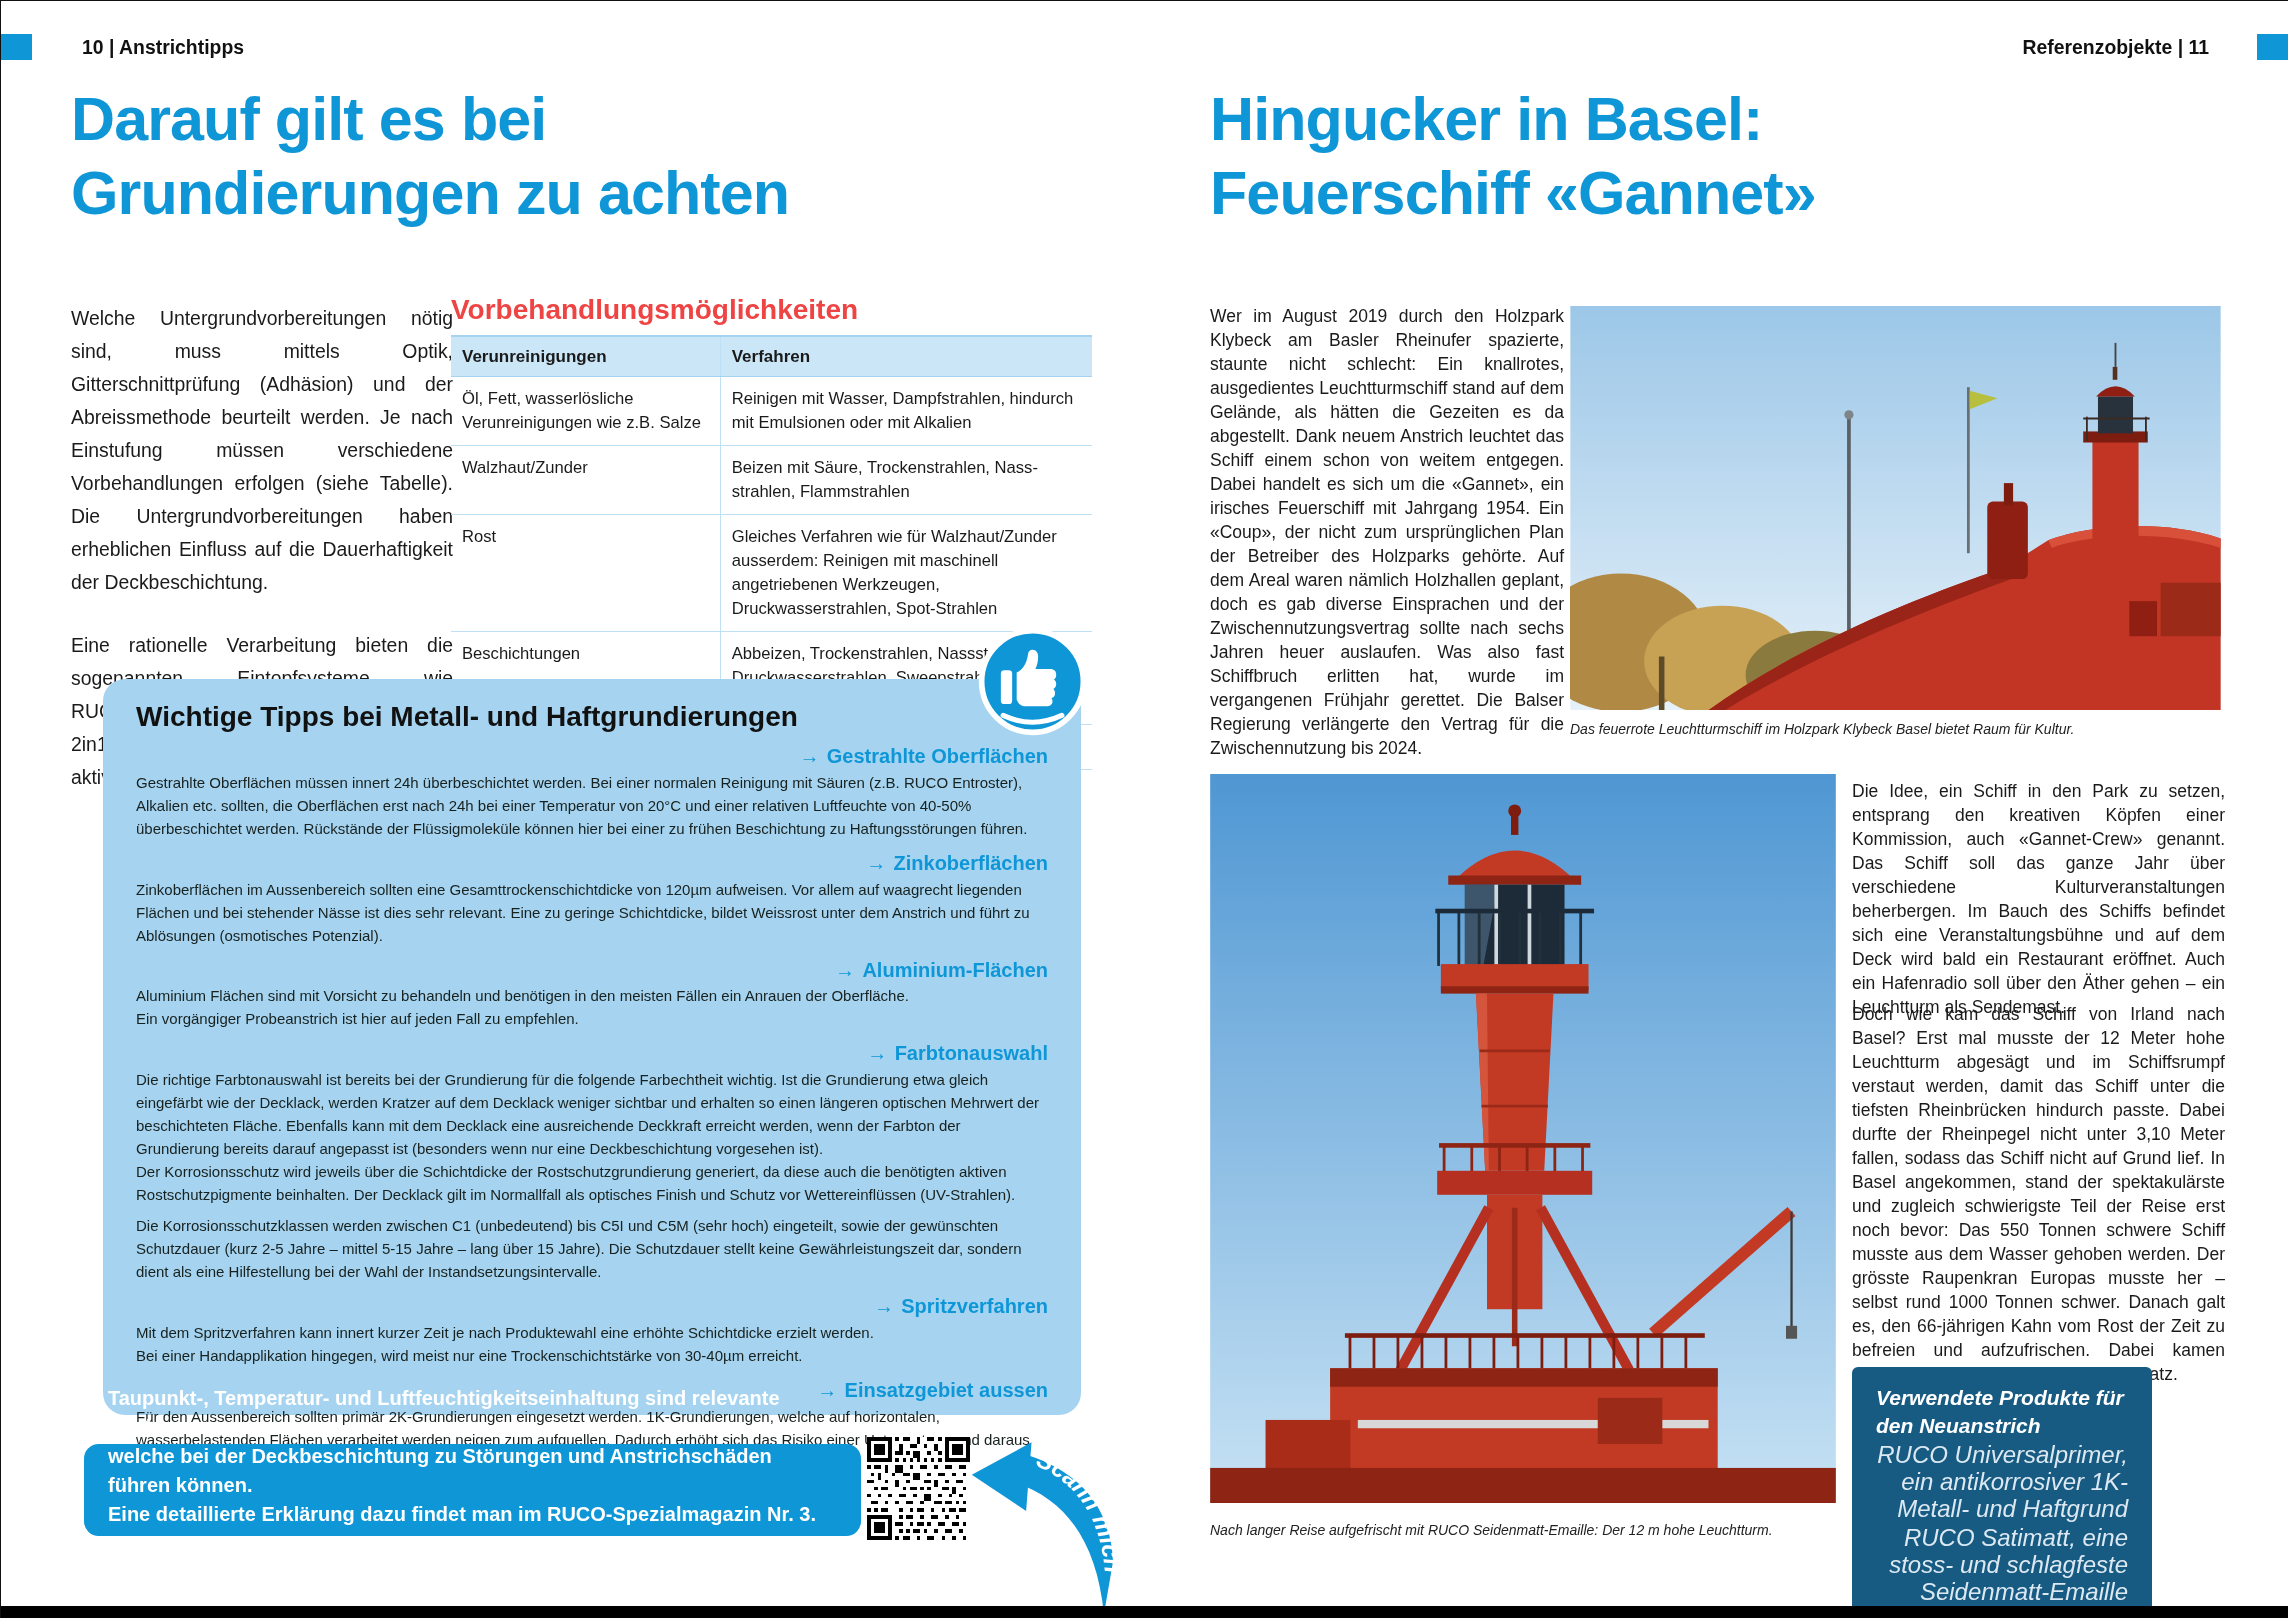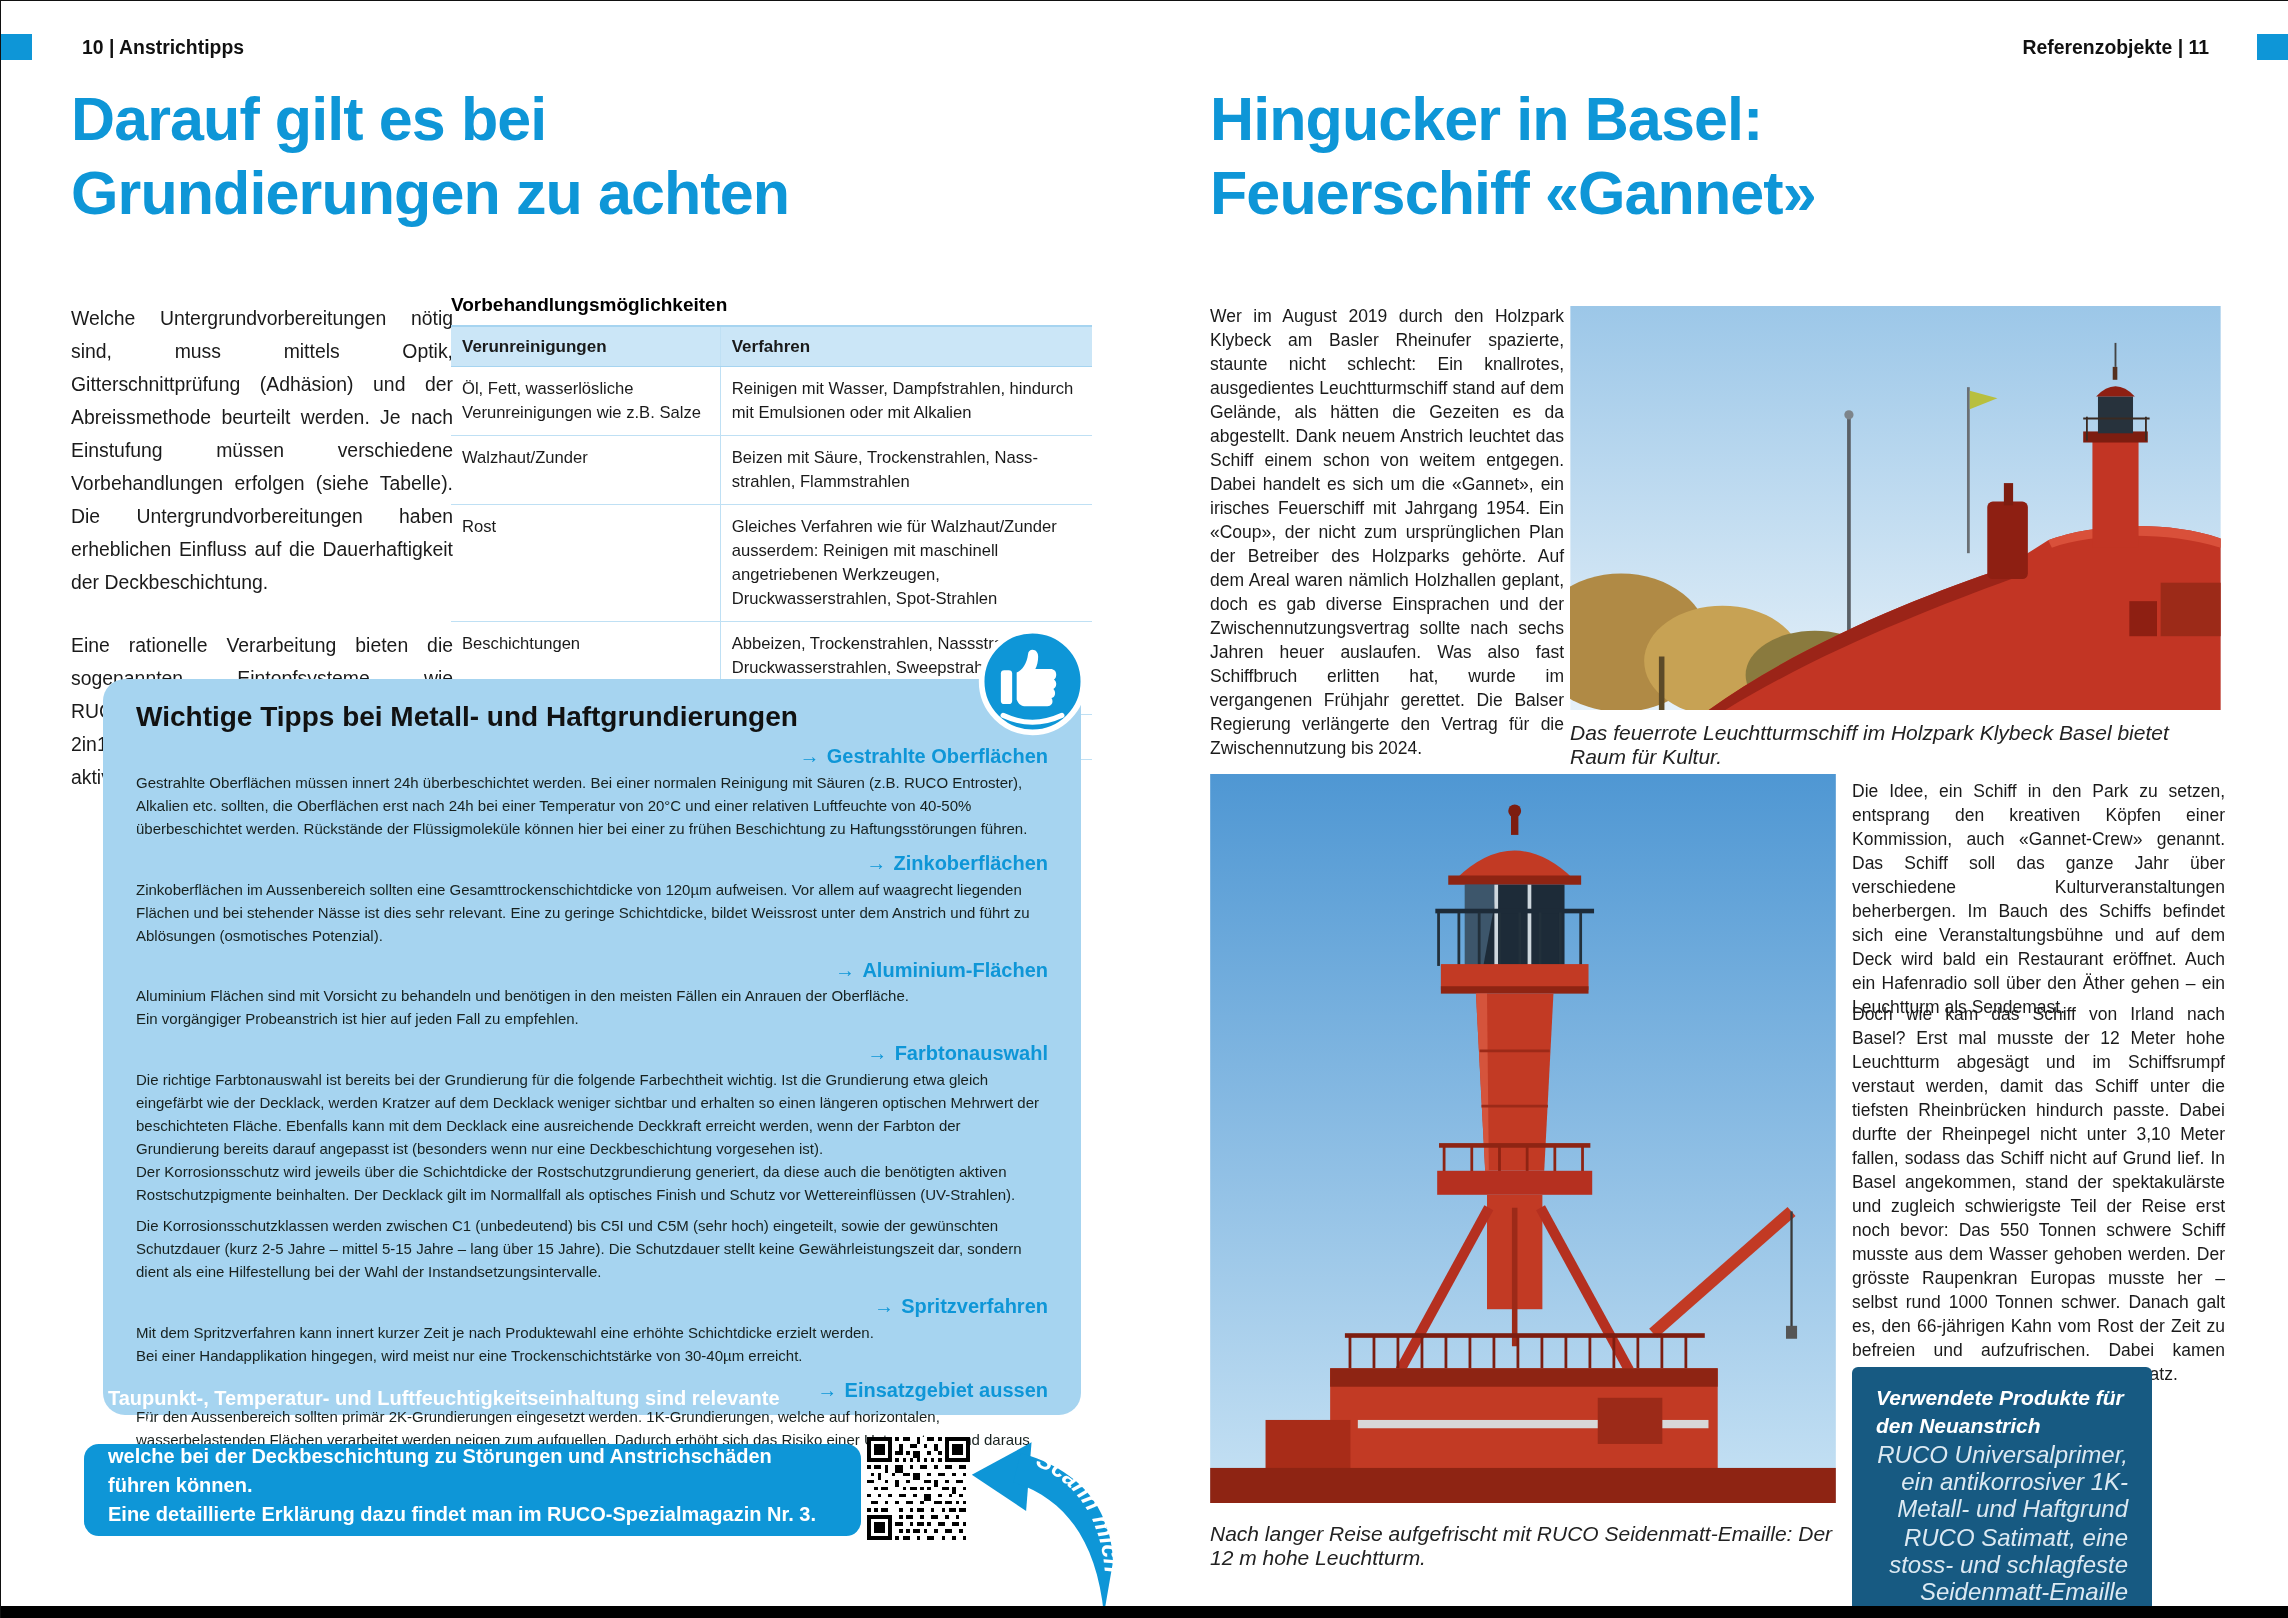--- a/index.html
+++ b/index.html
@@ -15,21 +15,21 @@
             color:#0e96d7;letter-spacing:-0.9px;margin:0;}
   #title-left{left:70px;top:81px;}
   #title-right{left:1209px;top:81px;}
   .headline span{display:block;}
   
   #intro{position:absolute;left:70px;top:301px;width:382px;font-size:19.4px;
          line-height:33px;text-align:justify;}
   #intro p{margin:0 0 30px 0;}
   
   #table-area{position:absolute;left:450px;top:293px;width:641px;}
-  .tbl-title{color:#000000;font-weight:700;font-size:19px;margin-bottom:9.2px;}
+  .tbl-title{color:#ef4444;font-weight:700;font-size:28px;margin-bottom:9.2px;}
   table.pretreat{border-collapse:collapse;width:100%;font-size:16.6px;line-height:24px;}
   table.pretreat th{background:#cbe6f7;text-align:left;font-size:17px;
         padding:7.4px 11px;border-bottom:1.8px solid #a6d4f0;}
   table.pretreat td{vertical-align:top;padding:10px 11px;border-bottom:1.8px solid #bfe0f4;margin-top:13px;}
   table.pretreat th:first-child,table.pretreat td:first-child{width:42%;border-right:1.8px solid #bfe0f4;}
   table.pretreat thead th{border-top:2.8px solid #a6d4f0;}
   
   #tips-box{position:absolute;left:102px;top:678px;width:978px;height:736px;
         background:#a6d4f0;border-radius:22px;padding:22px 33px;box-sizing:border-box;}
   #tips-box h2{margin:0 0 11px 0;font-size:28px;color:#111;}
@@ -48,21 +48,21 @@
   #qr-box{position:absolute;left:866px;top:1436px;width:103px;height:103px;}
   #scan-arrow{position:absolute;left:969px;top:1432px;width:181px;height:185px;}
   
   .bodycol{position:absolute;font-size:17.5px;line-height:24px;text-align:justify;}
   #rcol1{left:1209px;top:303px;width:354px;}
   #rcol2a{left:1851px;top:778px;width:373px;}
   #rcol2b{left:1851px;top:1001px;width:373px;}
   .photo{position:absolute;overflow:hidden;}
   #photo1{left:1569px;top:305px;width:651px;height:404px;}
   #photo2{left:1209px;top:773px;width:626px;height:729px;}
-  .caption{position:absolute;font-size:21px;font-style:italic;color:#222;}
+  .caption{position:absolute;font-size:14px;font-style:italic;color:#222;}
   #cap1{left:1569px;top:720px;width:651px;}
   #cap2{left:1209px;top:1521px;width:646px;}
   
   #products-box{position:absolute;left:1851px;top:1366px;width:300px;
         background:#175a82;border-radius:6px;color:#fff;
         padding:16.6px 24px 20px 24px;box-sizing:border-box;font-style:italic;}
   #products-box .pb-title{font-weight:700;font-size:21px;line-height:28px;}
   #products-box .pb-item{font-size:24px;line-height:27px;color:#dce9f2;margin-top:1.8px;text-align:right;}
 </style>
 </head>

